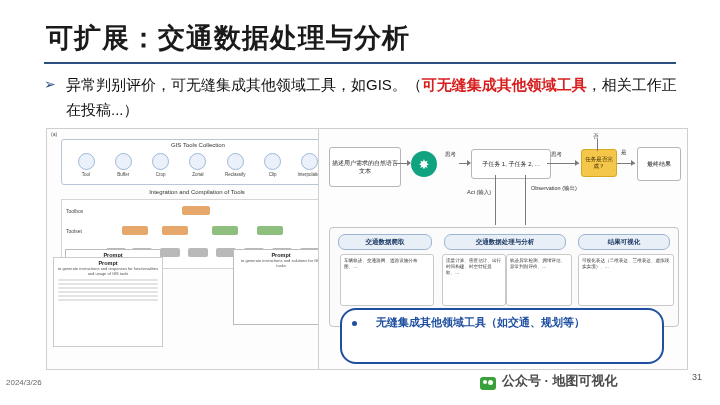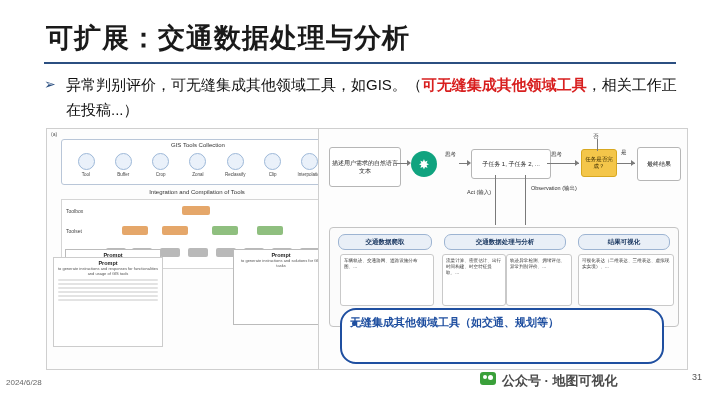--- a/index.html
+++ b/index.html
@@ -139,35 +139,35 @@
   }
   .callout{
     position:absolute;left:340px;top:308px;width:324px;height:56px;
     border:2px solid #1f4fa0;border-radius:16px;background:#ffffff;
     padding:4px 10px;box-sizing:border-box;
   }
   .callout .dot{
     position:absolute;left:10px;top:11px;width:5px;height:5px;border-radius:50%;background:#1f4fa0;
   }
   .callout-l1{
-    position:absolute;left:8px;top:5px;font-size:11px;color:#1f4fa0;font-weight:bold;
+    position:absolute;left:34px;top:5px;font-size:11px;color:#1f4fa0;font-weight:bold;
   }
   .callout-l2{
     position:absolute;left:14px;top:22px;width:300px;font-size:10.5px;color:#1f4fa0;
     font-style:italic;line-height:14px;
   }
   
   .date{
     position:absolute;left:6px;top:378px;font-size:8px;color:#666;
   }
   .pageno{
     position:absolute;left:692px;top:372px;font-size:9px;color:#555;
   }
   .wm{
-    position:absolute;left:480px;top:372px;display:flex;align-items:flex-start;
+    position:absolute;left:480px;top:372px;display:flex;align-items:flex-end;
   }
   .wm .wicon{
     width:16px;height:13px;border-radius:3px;background:#3aa03a;margin-right:6px;
     position:relative;
   }
   .wm .wicon:before{
     content:"";position:absolute;left:3px;top:3px;width:4px;height:4px;border-radius:50%;
     background:#fff;
   }
   .wm .wicon:after{
@@ -319,20 +319,20 @@
 
       <div class="pipe-foot">交通分析工具池</div>
     </div>
   </div>
 
   <div class="callout">
     <span class="dot"></span>
     <div class="callout-l1">无缝集成其他领域工具（如交通、规划等）</div>
   </div>
 
-  <div class="date">2024/6/28</div>
+  <div class="date">2024/3/26</div>
   <div class="pageno">31</div>
   <div class="wm">
     <span class="wicon"></span>
     <span class="wtext">公众号 · 地图可视化</span>
   </div>
 
 </div>
 
 </body></html>

